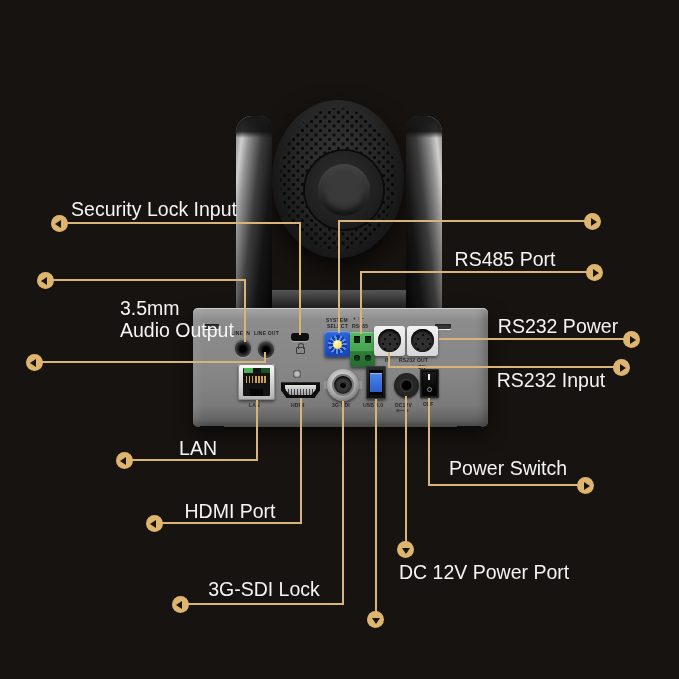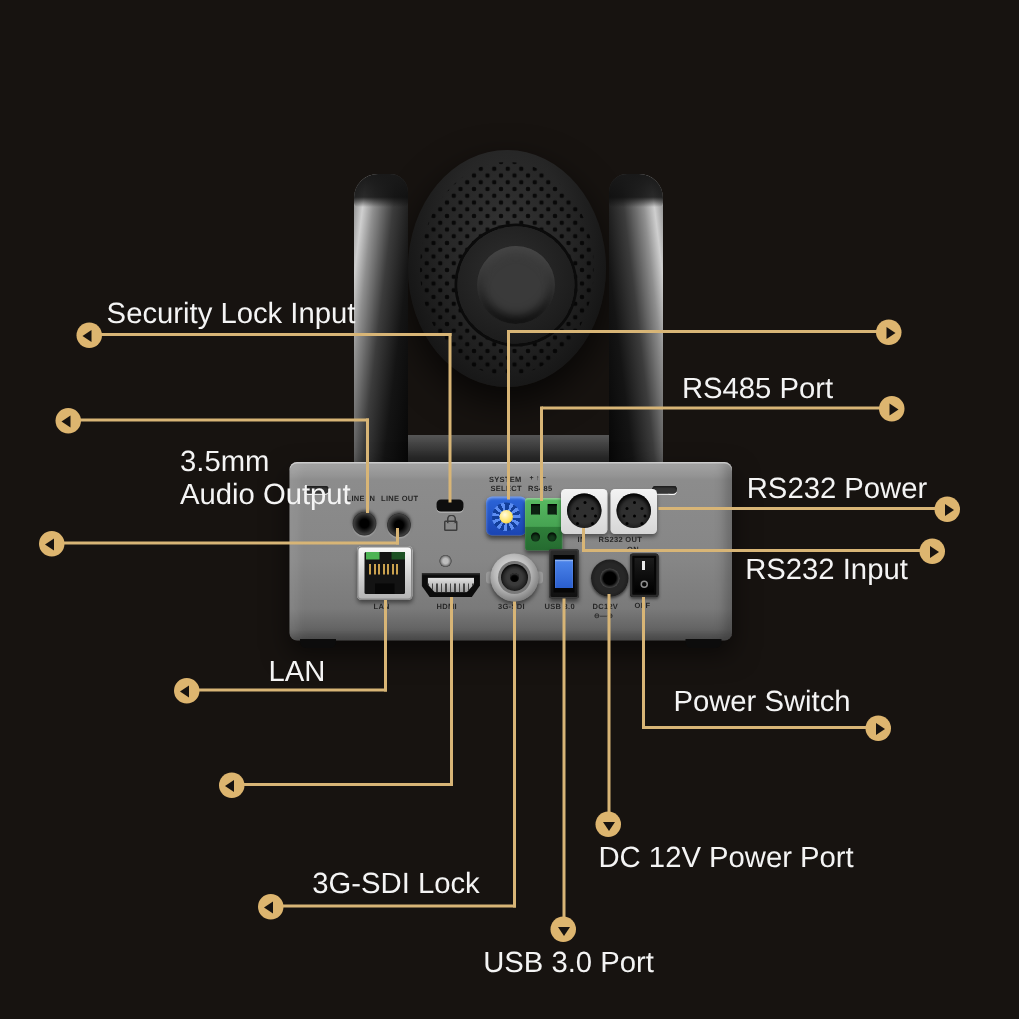--- a/index.html
+++ b/index.html
@@ -330,20 +330,21 @@
     </div>
   <span id="ar-aout" class="arrow left"></span>
   <div id="ln-aout-h" class="hline"></div>
   <div id="ln-aout-v" class="vline"></div>
 
   <div id="t-lan" class="co-label">LAN</div>
   <span id="ar-lan" class="arrow left"></span>
   <div id="ln-lan-h" class="hline"></div>
   <div id="ln-lan-v" class="vline"></div>
 
+  <div id="t-hdmi" class="co-label">HDMI Port</div>
   <span id="ar-hdmi" class="arrow left"></span>
   <div id="ln-hdmi-h" class="hline"></div>
   <div id="ln-hdmi-v" class="vline"></div>
 
   <div id="t-sdi" class="co-label">3G-SDI Lock</div>
   <span id="ar-sdi" class="arrow left"></span>
   <div id="ln-sdi-h" class="hline"></div>
   <div id="ln-sdi-v" class="vline"></div>
 
   <span id="ar-vid" class="arrow right"></span>
@@ -366,16 +367,15 @@
 
   <div id="t-pwr" class="co-label">Power Switch</div>
   <span id="ar-pwr" class="arrow right"></span>
   <div id="ln-pwr-v" class="vline"></div>
   <div id="ln-pwr-h" class="hline"></div>
 
   <div id="t-dc" class="co-label">DC 12V Power Port</div>
   <span id="ar-dc" class="arrow down"></span>
   <div id="ln-dc-v" class="vline"></div>
 
-  <div id="t-usb" class="co-label">USB 3.0 Port</div>
   <span id="ar-usb" class="arrow down"></span>
   <div id="ln-usb-v" class="vline"></div>
 </div>
 
 </body></html>

